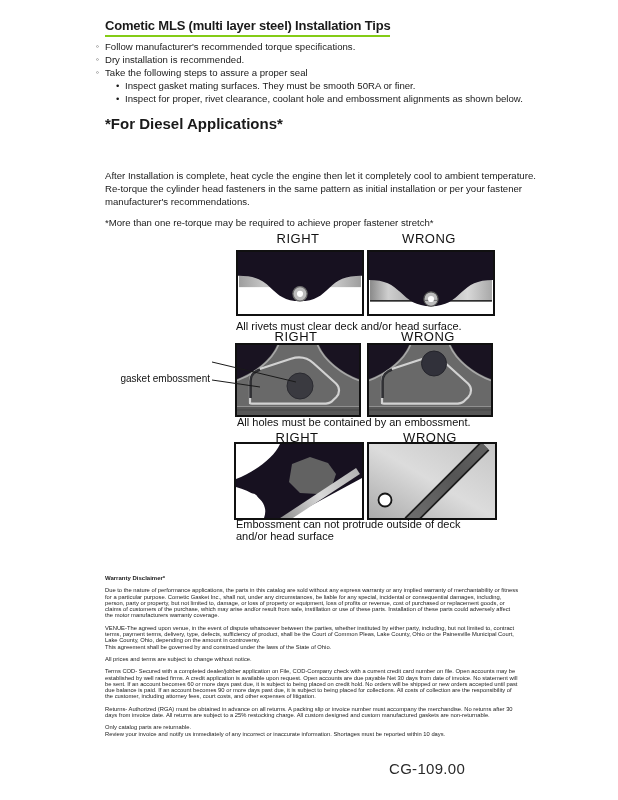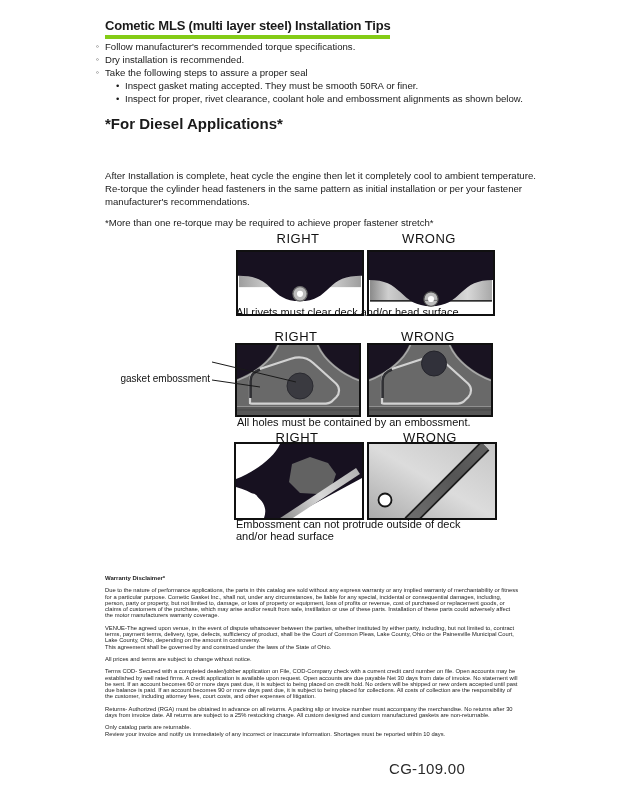--- a/index.html
+++ b/index.html
@@ -4,21 +4,21 @@
 <style>
   html,body{margin:0;padding:0;background:#ffffff;}
   #page{
     position:relative;width:618px;height:800px;background:#ffffff;overflow:hidden;
     font-family:"Liberation Sans","DejaVu Sans",sans-serif;color:#1a1a1a;
   }
   .abs{position:absolute;}
   
   #doc-title{
     left:105px;top:18px;font-size:13px;font-weight:700;letter-spacing:-0.2px;
-    border-bottom:4px solid #84cc16;padding-bottom:2px;white-space:nowrap;
+    border-bottom:2px solid #84cc16;padding-bottom:2px;white-space:nowrap;
   }
   
   #tips-list{left:96px;top:40px;font-size:9.6px;line-height:13px;width:440px;}
   .blt-row{white-space:nowrap;}
   .blt-marker{display:inline-block;width:9px;font-size:8px;vertical-align:top;line-height:13px;}
   .sub{padding-left:20px;}
   .sub .blt-marker{font-size:9.6px;}
   
   #diesel-heading{left:105px;top:115px;font-size:15px;font-weight:700;}
   .para{left:105px;width:436px;font-size:9.6px;line-height:13px;}
@@ -44,21 +44,21 @@
 <body>
 
 <div id="page">
 
   <div id="doc-title" class="abs">Cometic MLS (multi layer steel) Installation Tips</div>
 
   <div id="tips-list" class="abs">
     <div class="blt-row"><span class="blt-marker">◦</span><span>Follow manufacturer's recommended torque specifications.</span></div>
     <div class="blt-row"><span class="blt-marker">◦</span><span>Dry installation is recommended.</span></div>
     <div class="blt-row"><span class="blt-marker">◦</span><span>Take the following steps to assure a proper seal</span></div>
-    <div class="blt-row sub"><span class="blt-marker">•</span><span>Inspect gasket mating accepted.  They must be smooth 50RA or finer.</span></div>
+    <div class="blt-row sub"><span class="blt-marker">•</span><span>Inspect gasket mating surfaces.  They must be smooth 50RA or finer.</span></div>
     <div class="blt-row sub"><span class="blt-marker">•</span><span>Inspect for proper, rivet clearance, coolant hole and embossment alignments as shown below.</span></div>
   </div>
 
   <div id="diesel-heading" class="abs">*For Diesel Applications*</div>
   <div id="diesel-p2" class="abs para">After Installation is complete, heat cycle the engine then let it completely cool to ambient temperature. Re-torque the cylinder head fasteners in the same pattern as initial installation or per your fastener manufacturer's recommendations.</div>
   <div id="diesel-note" class="abs para">*More than one re-torque may be required to achieve proper fastener stretch*</div>
 
   <div class="abs rw-label" style="left:236px;top:231px;">RIGHT</div>
   <div class="abs rw-label" style="left:367px;top:231px;">WRONG</div>
 
@@ -92,21 +92,21 @@
       </defs>
       <rect x="0" y="0" width="122" height="60" fill="#ffffff"></rect>
       <rect x="1" y="27" width="120" height="20" fill="url(#bnd2)"></rect>
       <rect x="1" y="46.6" width="120" height="1.4" fill="#101010"></rect>
       <path d="M0,0 H122 V27 C106,27 99,31.5 91,39 C83,46.5 76,52.5 61,52.5 C46,52.5 39,46.5 31,39 C23,31.5 16,27 0,27 Z" fill="#171120"></path>
       <circle cx="61" cy="45.5" r="7" fill="#bcbcbc" stroke="#4f4f4f" stroke-width="1.2"></circle>
       <line x1="54" y1="46.8" x2="68" y2="46.8" stroke="#707070" stroke-width="1"></line>
       <circle cx="61" cy="45.5" r="3" fill="#ffffff"></circle>
     </svg>
   </div>
-  <div class="abs cap" style="left:236px;top:306px;">All rivets must clear deck and/or head surface.</div>
+  <div class="abs cap" style="left:236px;top:320px;">All rivets must clear deck and/or head surface.</div>
 
   <div class="abs rw-label" style="left:235px;top:329px;width:122px;">RIGHT</div>
   <div class="abs rw-label" style="left:367px;top:329px;width:122px;">WRONG</div>
 
   <div class="abs side-lbl" style="left:98px;top:373px;">gasket embossment</div>
 
   <div class="abs dbox dbox2" style="left:235px;top:343px;width:122px;">
     <svg viewBox="0 0 122 70" preserveAspectRatio="none">
       <rect x="0" y="0" width="122" height="70" fill="#696969"></rect>
       <rect x="0" y="61" width="122" height="9" fill="#575757"></rect>

